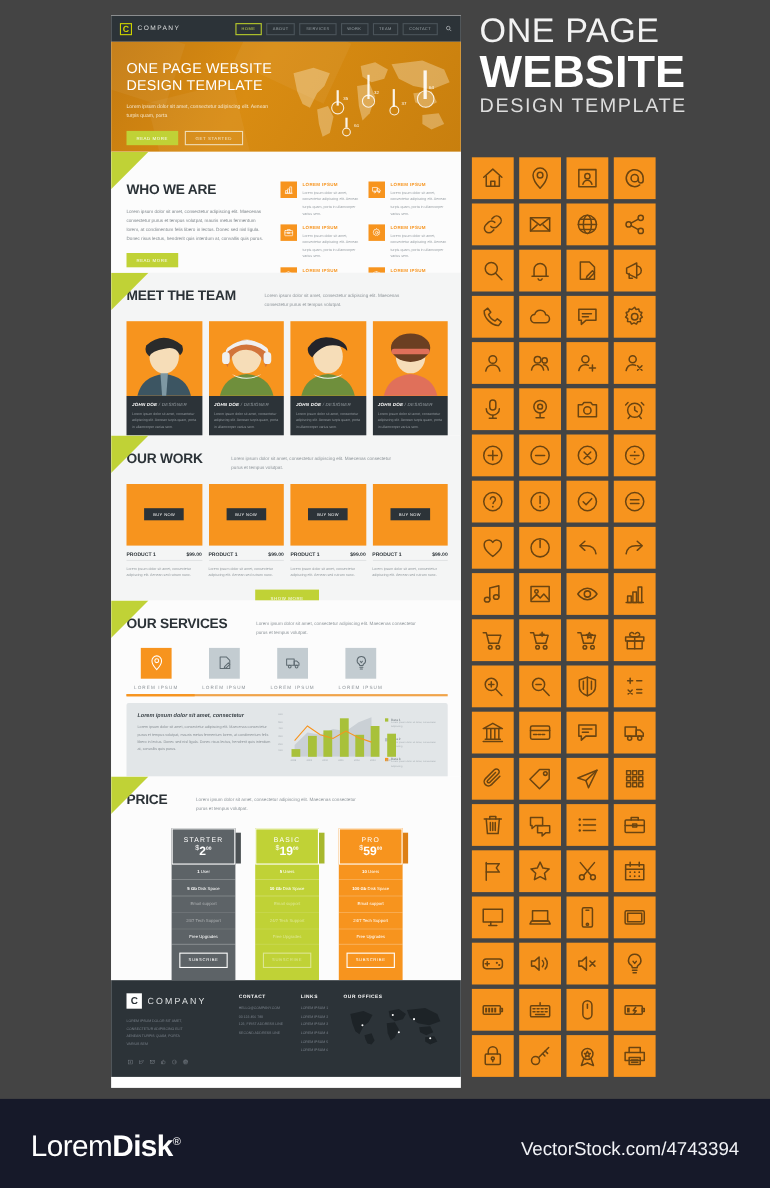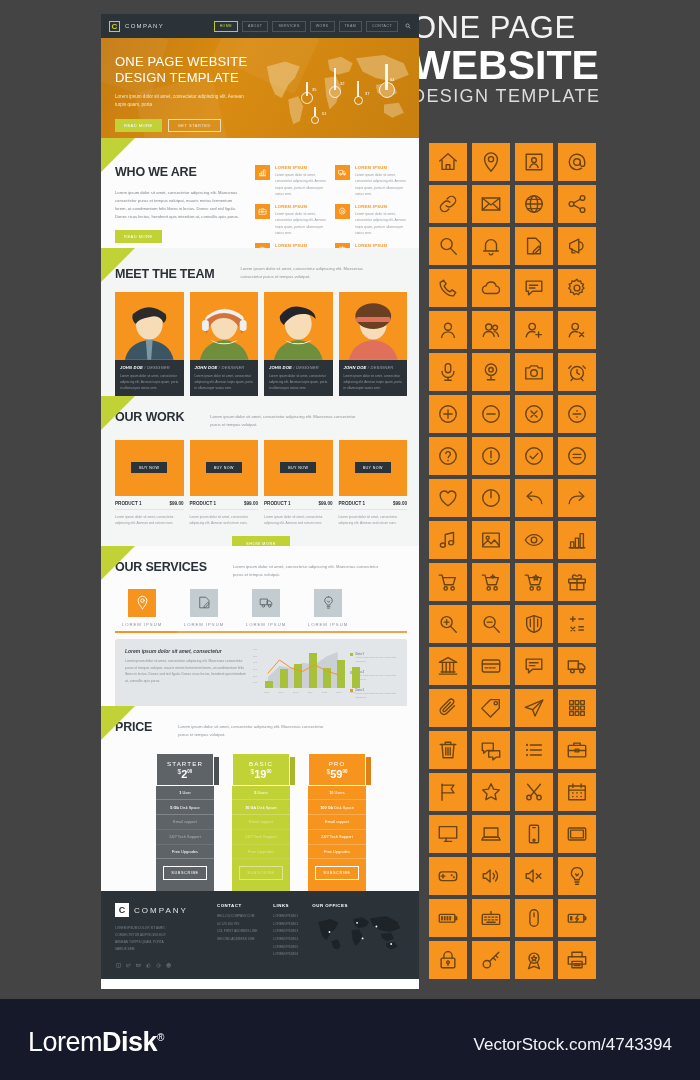--- a/index.html
+++ b/index.html
@@ -6,21 +6,21 @@
   html, body { width:700px; height:1080px; }
   body {
     background:#444444;
     font-family:"Liberation Sans", sans-serif;
     overflow:hidden;
     position:relative;
   }
 
   
   #right-title {
-    position:absolute; left:412px; top:12px; width:262px;
+    position:absolute; left:436px; top:12px; width:262px;
     color:#fff; text-align:left;
   }
   #right-title .t1 { font-size:31px; letter-spacing:.5px; font-weight:300; color:#f2f2f2; line-height:1.05; }
   #right-title .t2 { font-size:41px; font-weight:bold; letter-spacing:0px; line-height:1.02; color:#ffffff; }
   #right-title .t3 { font-size:18px; font-weight:300; letter-spacing:1.4px; color:#dddddd; line-height:1.2; }
 
   
   #icon-grid {
     position:absolute; left:429px; top:143px;
     display:grid; grid-template-columns:repeat(4, 38px); grid-template-rows:repeat(20, 38px);
@@ -86,21 +86,21 @@
   .feat-grid { margin-left:8px; display:grid; grid-template-columns:1fr 1fr; gap:7px 8px; flex:1; }
   .feat { display:flex; gap:5px; }
   .feat-ico { width:15px; height:15px; background:#F7941E; flex:none; display:flex; align-items:center; justify-content:center; }
   .feat-ico svg { width:9px; height:9px; }
   .feat-ico svg * { stroke:#fff; stroke-width:1.6; fill:none; stroke-linecap:round; stroke-linejoin:round; }
   .feat-t { font-size:4.1px; font-weight:bold; color:#F7941E; letter-spacing:.3px; }
   .feat-p { font-size:3.3px; color:#9aa1a6; line-height:1.9; margin-top:2px; }
 
   
   #team { height:148px; padding:14px 12px 0 14px; }
-  .team-head { display:flex; align-items:flex-end; }
+  .team-head { display:flex; align-items:flex-start; }
   .team-head .sec-sub { margin-left:26px; margin-top:3px; width:145px; }
   .team-cards { display:flex; gap:6px; margin-top:11px; }
   .tcard { width:69px; }
   .tcard .photo { height:68px; background:#F7941E; position:relative; overflow:hidden; }
   .tcard .info { background:#2c3338; padding:5px 5px 6px; }
   .tcard .nm { font-size:4.1px; color:#fff; font-weight:bold; font-style:italic; letter-spacing:.2px; }
   .tcard .nm i { color:#9aa1a6; font-weight:normal; }
   .tcard .bio { font-size:3.2px; color:#8f969b; line-height:1.95; margin-top:3px; }
 
   

